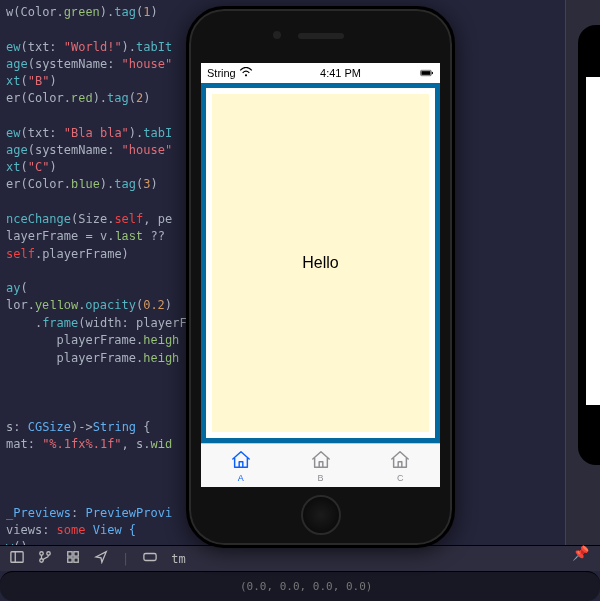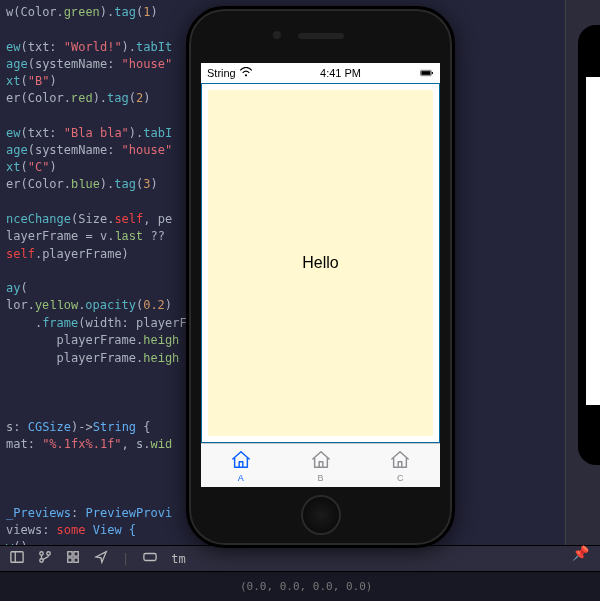--- a/index.html
+++ b/index.html
@@ -48,20 +48,21 @@
   .status-strip {
     position: absolute;
     left: 0; right: 0; bottom: 0;
     height: 30px;
     background: #181824;
     border-top: 1px solid #000;
     color: #777;
     font-size: 11px;
     display: flex; align-items: center;
     padding-left: 40%;
+    border-radius: 13px;
   }
 
   
   .right-pane {
     position: absolute;
     top: 0; bottom: 56px; right: 0;
     width: 35px;
     background: #2c2c3b;
     border-left: 1px solid #444;
   }
@@ -133,21 +134,21 @@
     padding: 0 6px;
   }
   .sbar .time { position: absolute; left:0; right:0; text-align:center;padding-left:40px; }
   .wifi, .batt { display:inline-flex; align-items:center; gap:2px; }
   .wifi svg, .batt svg { width:14px; height:10px; }
 
   
   .content {
     position: absolute;
     top: 20px; left:0; right:0; bottom: 44px;
-    border: 1px solid #0369a1;
+    border: 5px solid #0369a1;
     display: flex; align-items: center; justify-content: center;
   }
   .yellowbox {
     position: absolute;
     inset: 6px;
     background: rgba(255,235,120,0.35);
   }
   .hello {
     position: relative;
     font-size: 16px;

